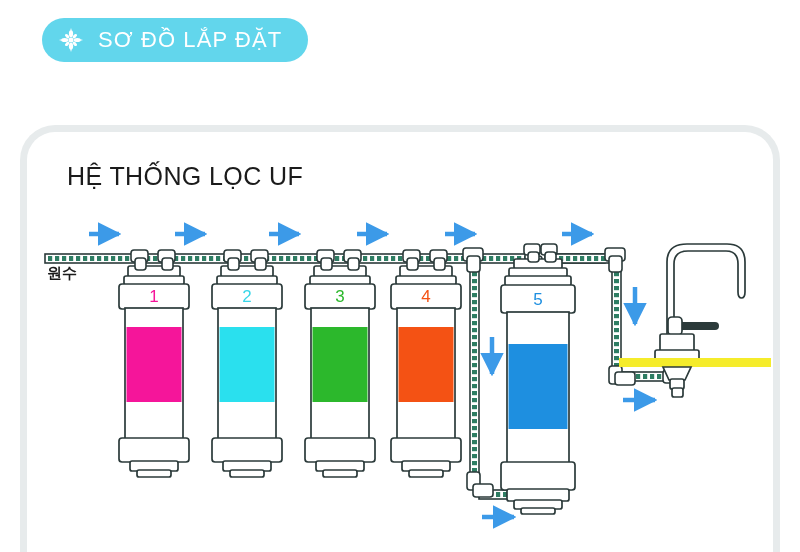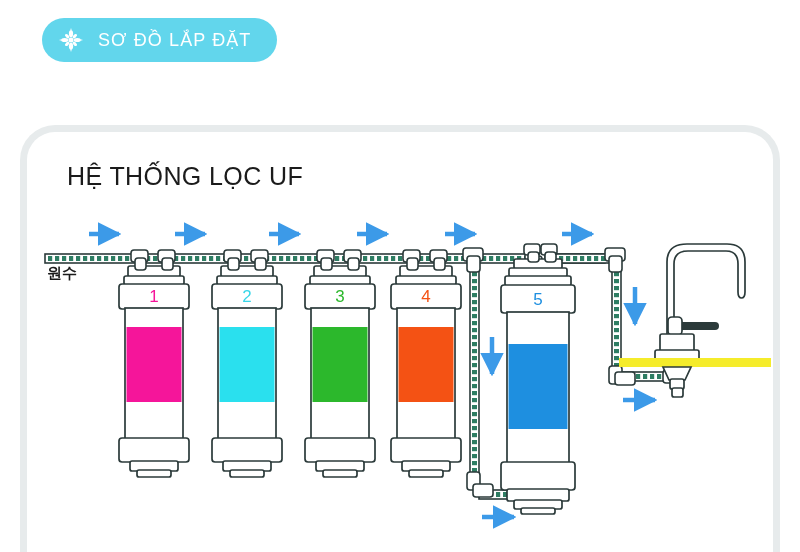--- a/index.html
+++ b/index.html
@@ -31,21 +31,21 @@
     box-sizing: border-box;
   }
   #header-badge .badge-icon {
     width: 26px;
     height: 26px;
     flex: 0 0 26px;
     display: block;
   }
   #header-badge .badge-label {
     color: #ffffff;
-    font-size: 18px;
+    font-size: 22px;
     letter-spacing: 1.1px;
     font-weight: 400;
     white-space: nowrap;
     line-height: 1;
   }
 
   
   #diagram-card {
     position: absolute;
     left: 27px;

